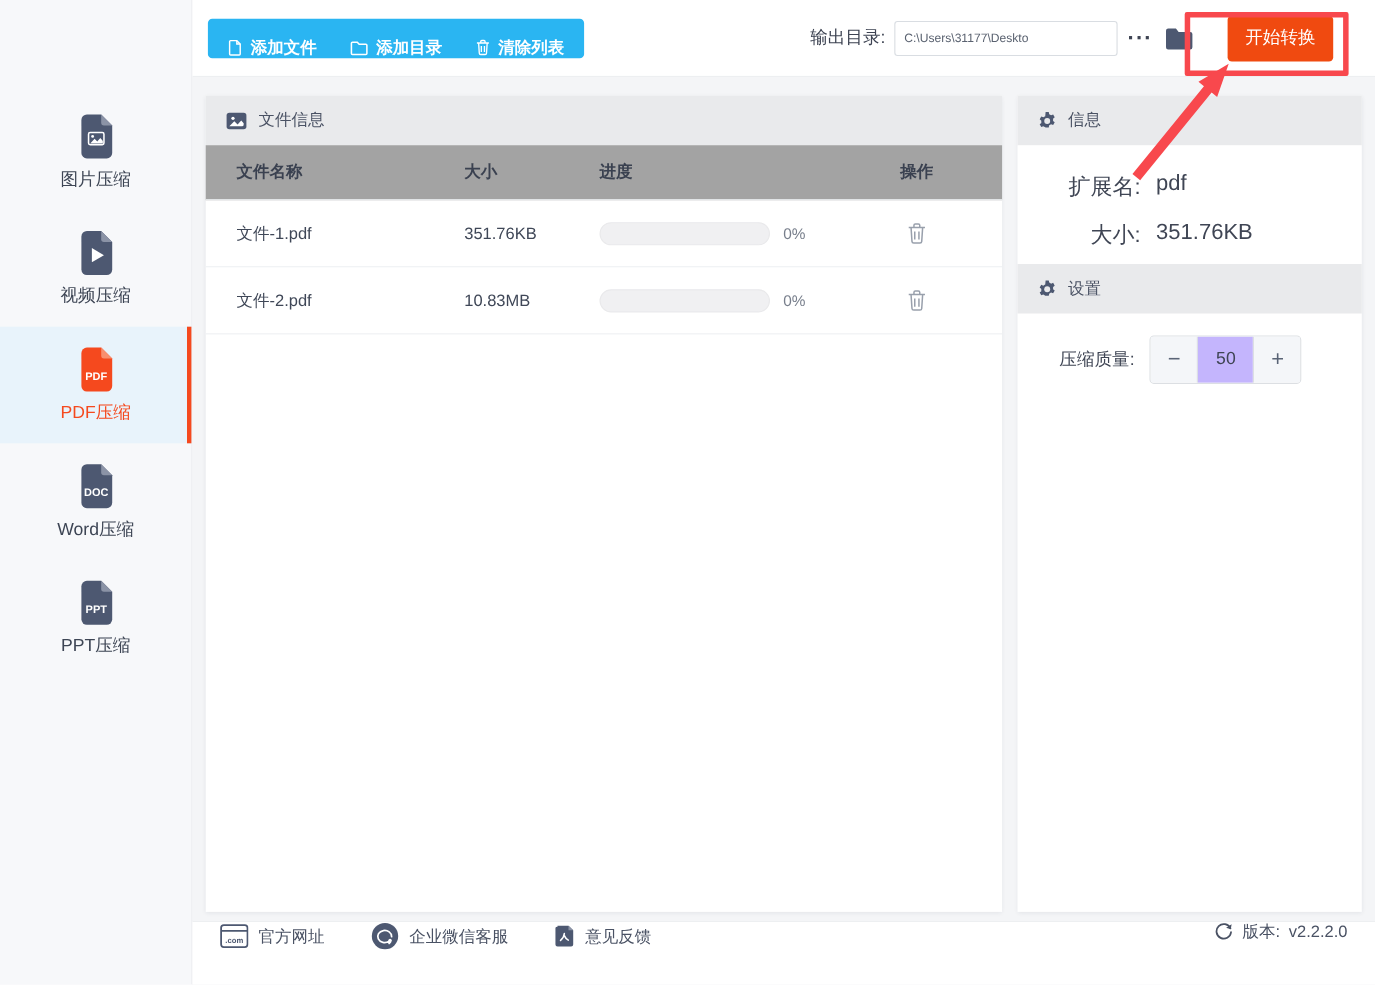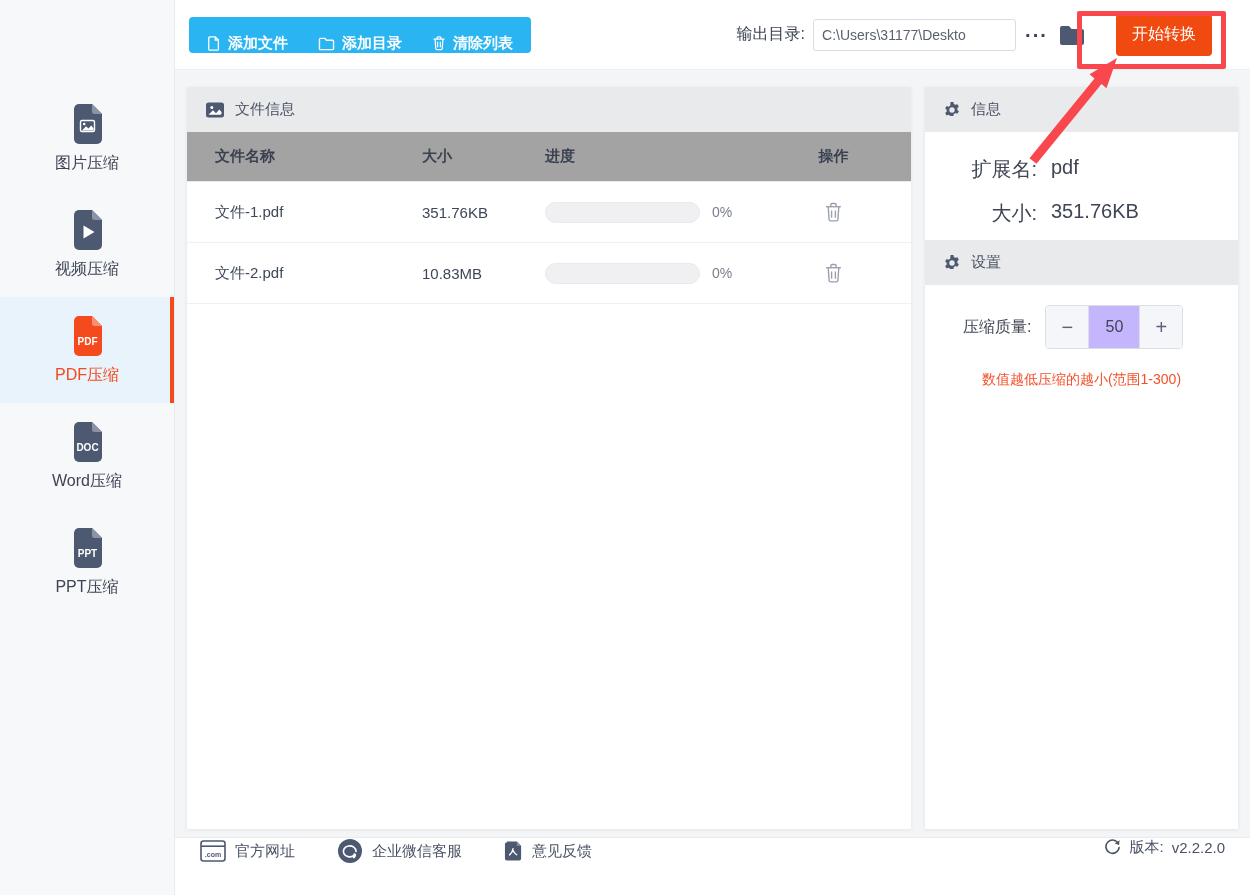--- a/index.html
+++ b/index.html
@@ -40,21 +40,21 @@
   }
   .tool-btn {
     display:flex; align-items:center; gap:7px; color:#fff; font-size:15px;
     font-weight:600; background:transparent; border:none; cursor:pointer;
     font-family:inherit;
   }
   .out-group { display:flex; align-items:center; margin-left:auto; margin-right:38px; }
   .out-label { font-size:16px; color:#3d4352; }
   .out-input {
     width:203px; height:32px; border:1px solid #d9dde2; border-radius:3px;
-    margin-left:8px; padding:0 8px; font-size:14px; color:#5a6270;
+    margin-left:8px; padding:0 8px; font-size:11px; color:#5a6270;
     font-family:inherit; background:#fff; overflow:hidden; white-space:nowrap;
   }
   .ellipsis-btn {
     margin:0 10px 0 9px; border:none; background:none; cursor:pointer;
     font-size:20px; font-weight:900; color:#3d4352; letter-spacing:1px; line-height:1;
   }
   .folder-btn { border:none; background:none; cursor:pointer; display:flex; align-items:center; }
   .start-btn {
     margin-left:30px; width:96px; height:42px; background:#f04a10; color:#fff;
     font-size:16px; border:none; border-radius:4px; cursor:pointer; font-family:inherit;
@@ -320,21 +320,20 @@
 
   <div class="settings-body">
     <div class="quality-row">
       <span class="quality-label">压缩质量:</span>
       <div class="stepper">
         <button class="step-btn step-minus">−</button>
         <div class="step-value">50</div>
         <button class="step-btn step-plus">+</button>
       </div>
     </div>
-    <div class="hint">数值越低压缩的越小(范围1-300)</div>
   </div>
 </div>
 
 <div class="footer">
   <div class="foot-left">
     <button class="foot-link">
       <svg width="26" height="22" viewBox="0 0 26 22">
         <rect x="1" y="1" width="24" height="20" rx="2.5" fill="none" stroke="#4d5871" stroke-width="1.6"></rect>
         <path d="M1 6.2h24" stroke="#4d5871" stroke-width="1.6"></path>
         <text x="13" y="17" font-size="7" font-weight="bold" fill="#4d5871" text-anchor="middle">.com</text>

